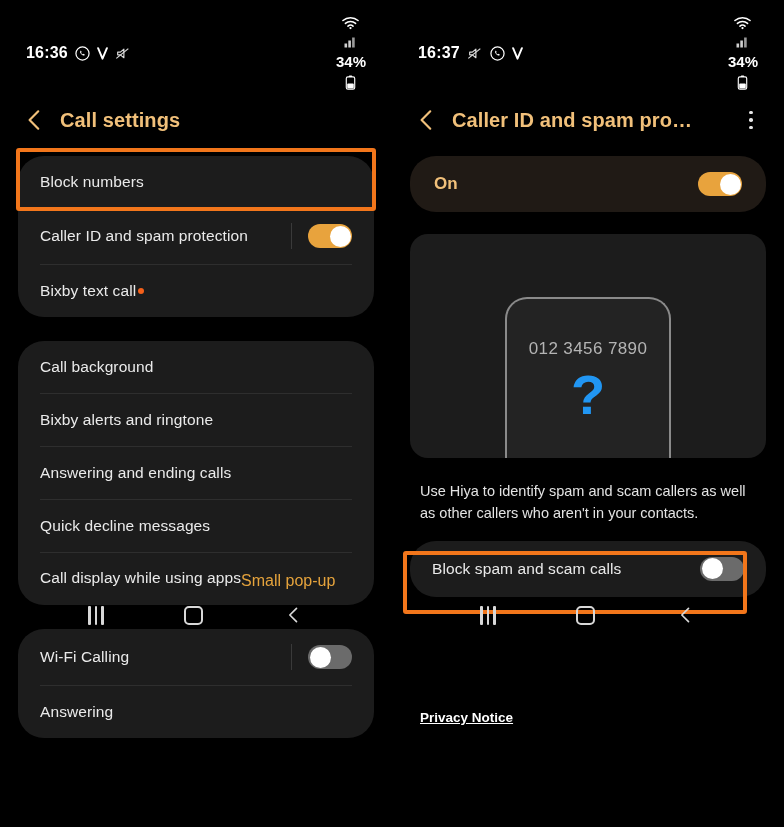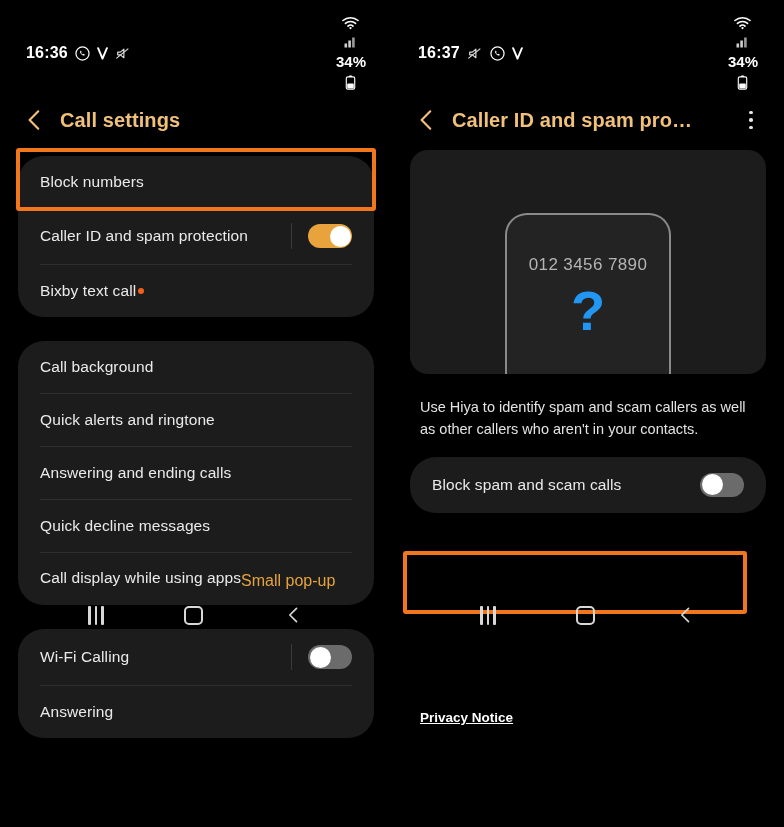--- a/index.html
+++ b/index.html
@@ -255,21 +255,21 @@
         <span class="badge-dot"></span>
       </div>
     </div>
 
     <div class="card" style="margin-top:24px;">
       <div class="row">
         <span class="row-label">Call background</span>
       </div>
       <div class="divider"></div>
       <div class="row">
-        <span class="row-label">Quick alerts and ringtone</span>
+        <span class="row-label">Bixby alerts and ringtone</span>
       </div>
       <div class="divider"></div>
       <div class="row">
         <span class="row-label">Answering and ending calls</span>
       </div>
       <div class="divider"></div>
       <div class="row">
         <span class="row-label">Quick decline messages</span>
       </div>
       <div class="divider"></div>
@@ -371,20 +371,28 @@
           </svg>
       </span>
       <span class="title">Caller ID and spam pro…</span>
       <span class="overflow-dots">
           <i></i>
           <i></i>
           <i></i>
         </span>
     </div>
 
+    <div class="on-card" style="margin-top:6px;">
+      <span class="on-label">On</span>
+      <span class="row-right">
+        <span class="toggle on">
+            <span class="knob"></span>
+          </span>
+      </span>
+    </div>
 
     <div class="illus-card">
       <div class="phone-outline">
         <span class="phone-number">012 3456 7890</span>
         <span class="qmark">?</span>
       </div>
     </div>
 
     <div class="desc">Use Hiya to identify spam and scam callers as well as other callers who aren't in your contacts.</div>
 

